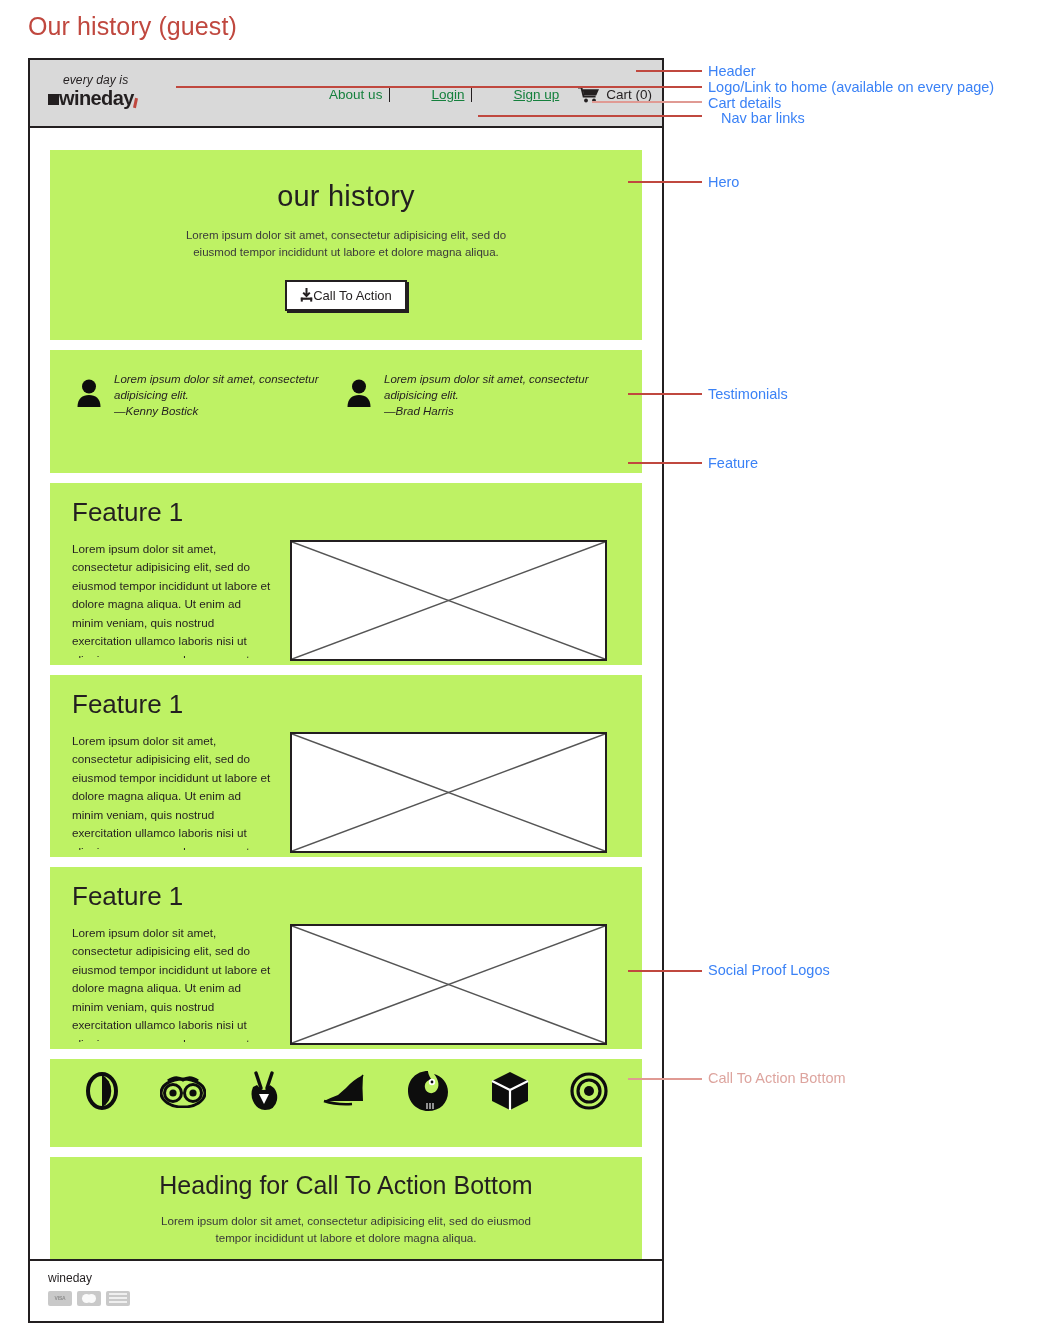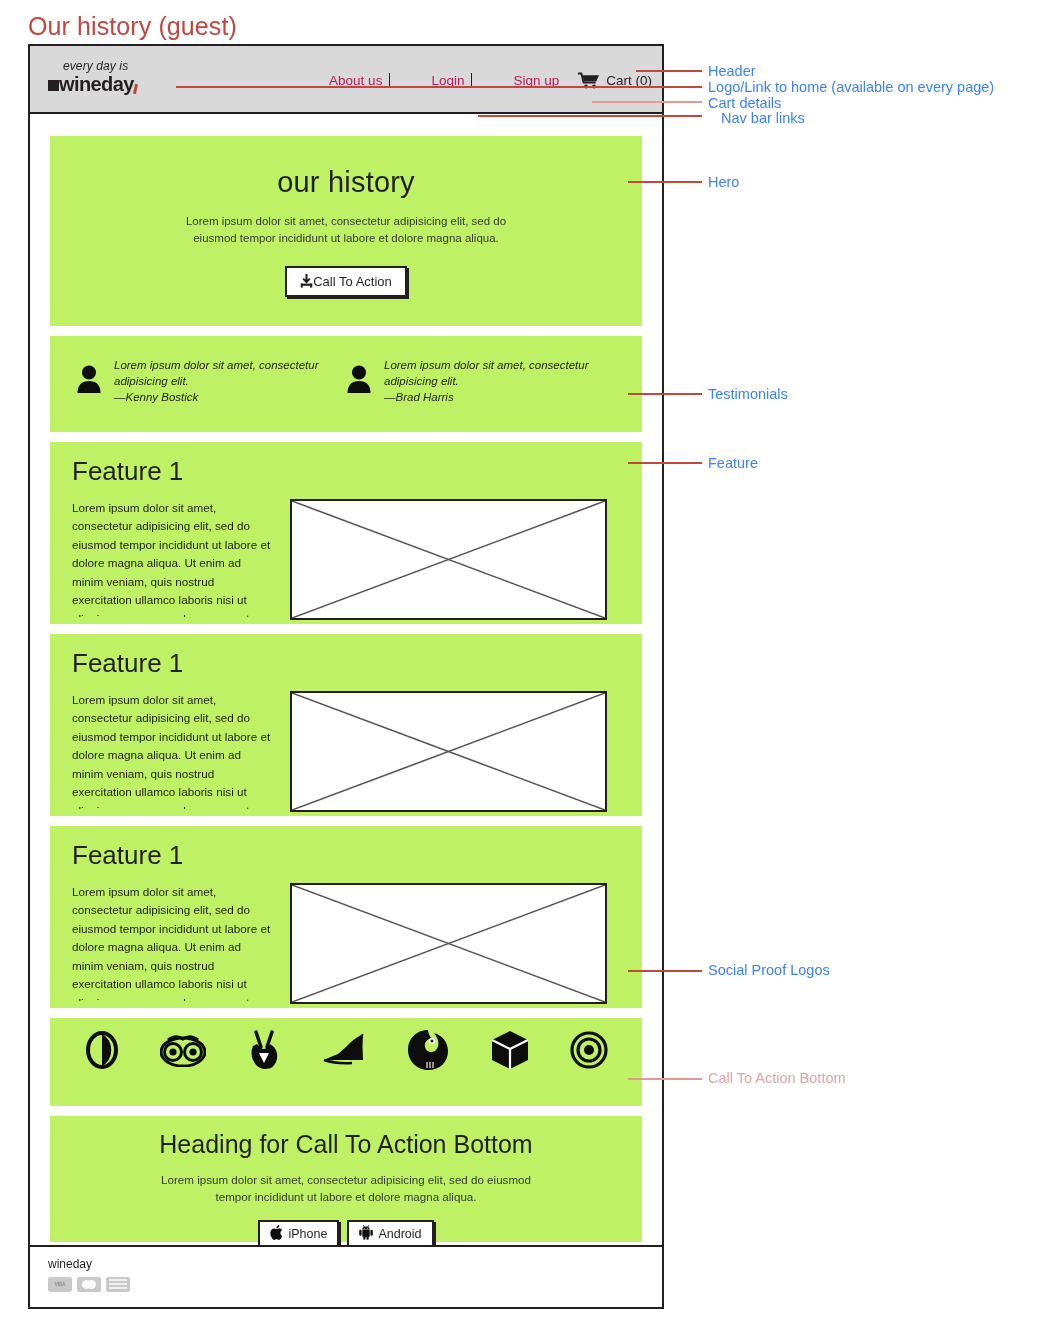--- a/index.html
+++ b/index.html
@@ -24,21 +24,21 @@
     font-size: 25px;
     color: #c0483f;
     letter-spacing: 0.1px;
     white-space: nowrap;
   }
 
   
   .frame {
     position: absolute;
     left: 28px;
-    top: 44px;
+    top: 58px;
     width: 636px;
     height: 1265px;
     border: 2px solid #231f20;
     background: #ffffff;
     box-sizing: border-box;
     overflow: hidden;
   }
 
   
   .site-header {
@@ -96,21 +96,21 @@
     position: absolute;
     right: 10px;
     top: 26px;
     display: flex;
     align-items: center;
     font-size: 13.5px;
     color: #231f20;
     white-space: nowrap;
   }
   .nav a {
-    color: #be185d;
+    color: #15803d;
     text-decoration: none;
     padding: 0 7px;
   }
   .nav a.underlined { text-decoration: underline; margin-left: 34px; }
   .nav .divider {
     width: 1px;
     height: 15px;
     background: #231f20;
   }
   .cart-wrap {
@@ -158,21 +158,21 @@
     box-shadow: 2px 2px 0 #231f20;
     padding: 6px 13px;
     font-size: 13px;
     color: #231f20;
     margin-top: 18px;
   }
   .btn svg { display: block; }
 
   
   .testimonials {
-    height: 96px;
+    height: 123px;
     display: flex;
     padding: 22px 26px 0 26px;
     box-sizing: border-box;
   }
   .testimonial {
     display: flex;
     gap: 12px;
     width: 50%;
     align-items: flex-start;
   }

